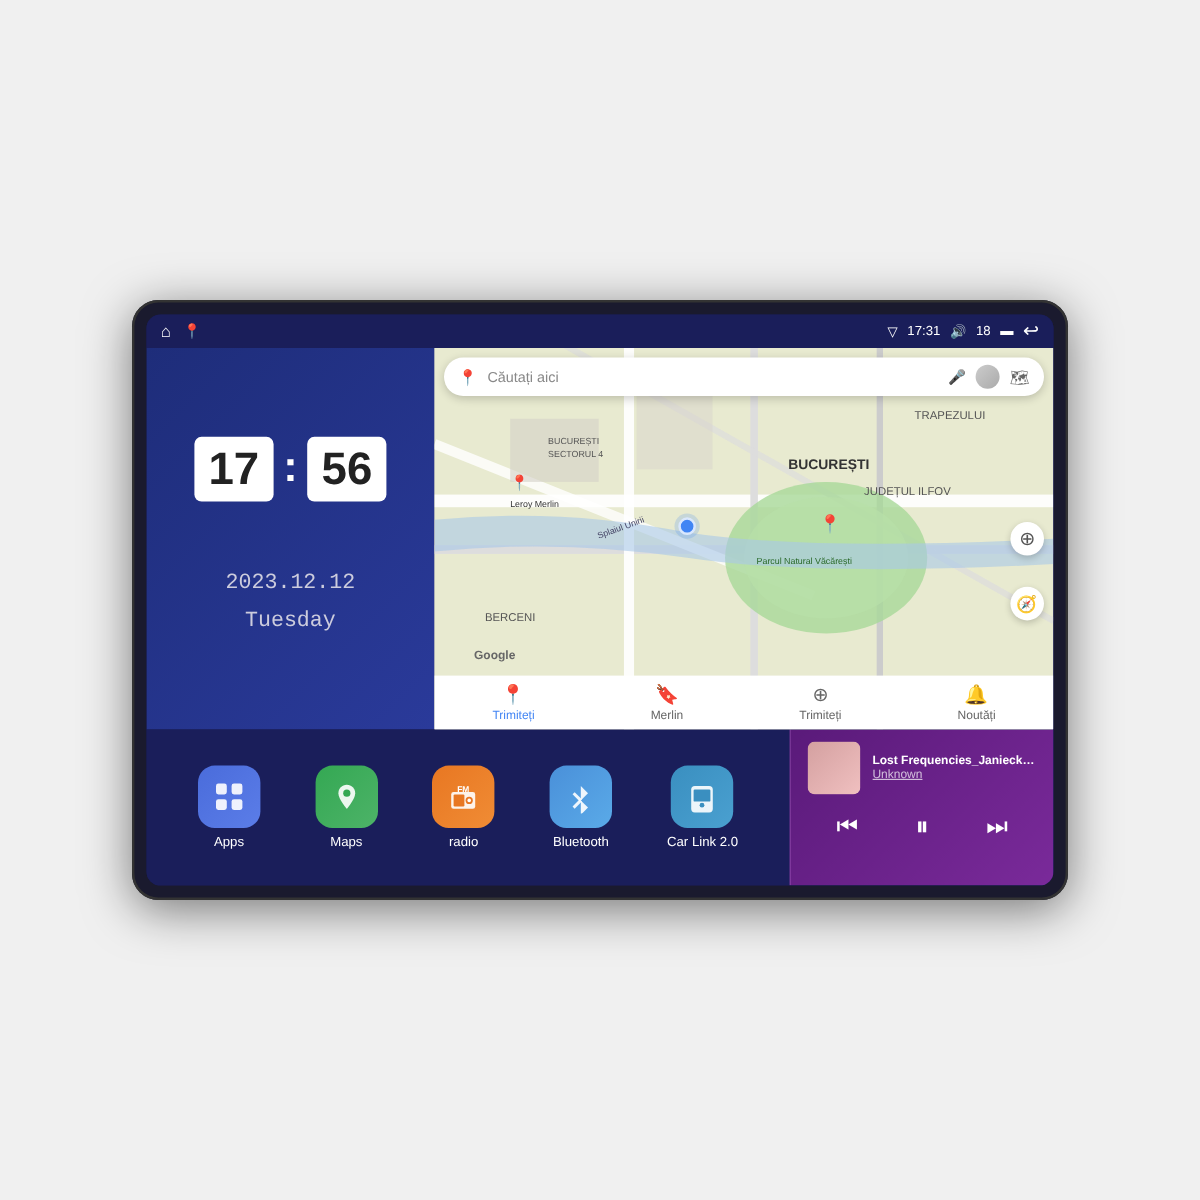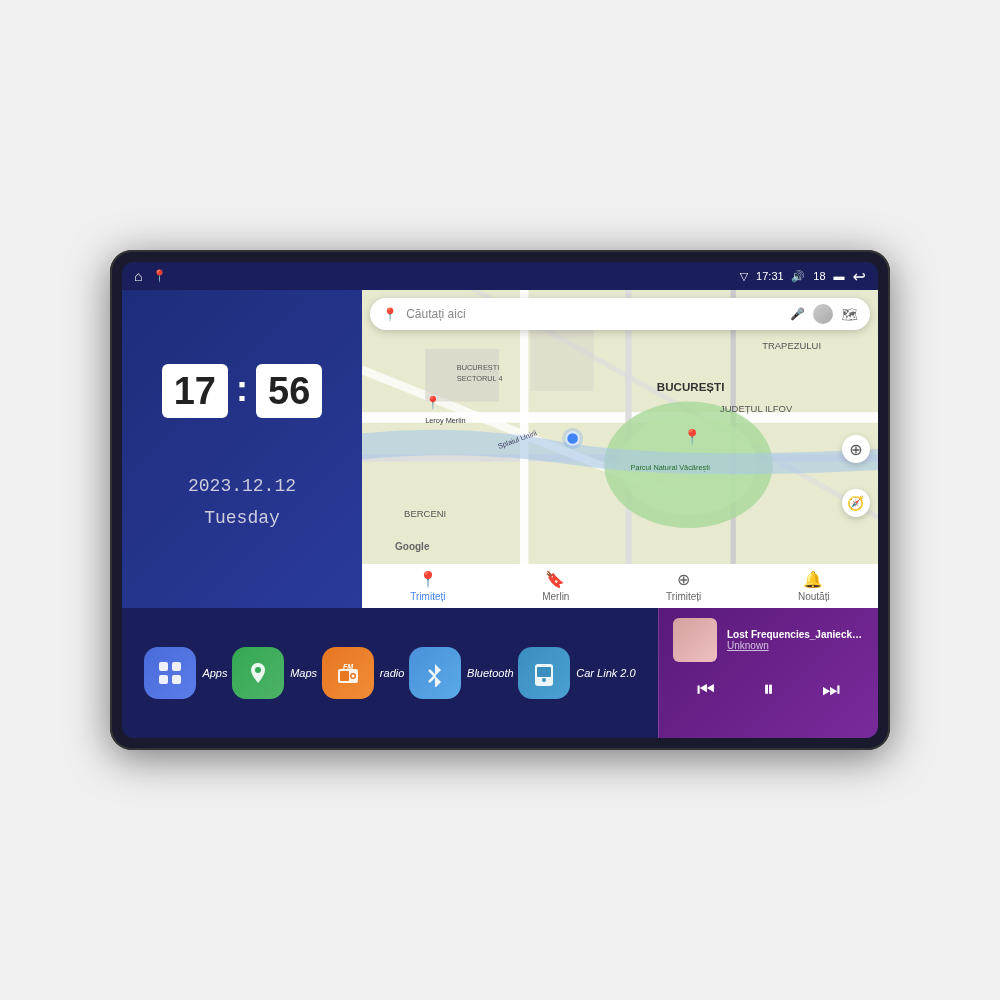--- a/index.html
+++ b/index.html
@@ -234,25 +234,24 @@
     .app-icons-area {
       flex: 1;
       display: flex;
       align-items: center;
       justify-content: space-around;
       padding: 10px 20px;
     }
 
     .app-icon-item {
       display: flex;
-      flex-direction: row;
+      flex-direction: column;
       align-items: center;
       gap: 6px;
       cursor: pointer;
-      font-style: italic;
     }
 
     .app-icon-wrapper {
       width: 52px;
       height: 52px;
       border-radius: 14px;
       display: flex;
       align-items: center;
       justify-content: center;
       font-size: 26px;

